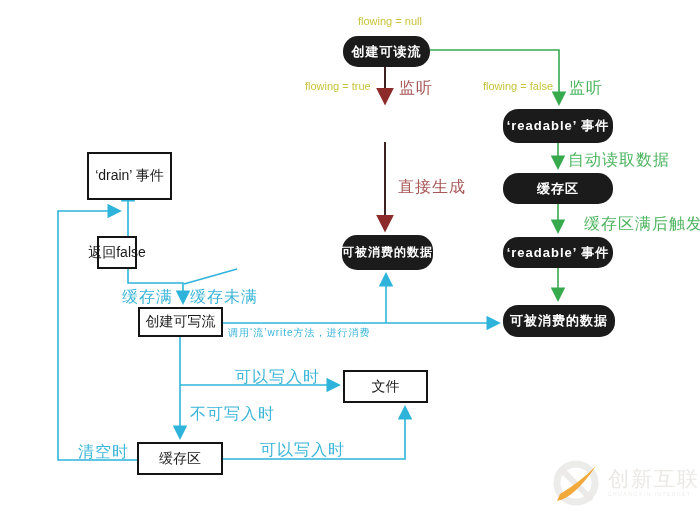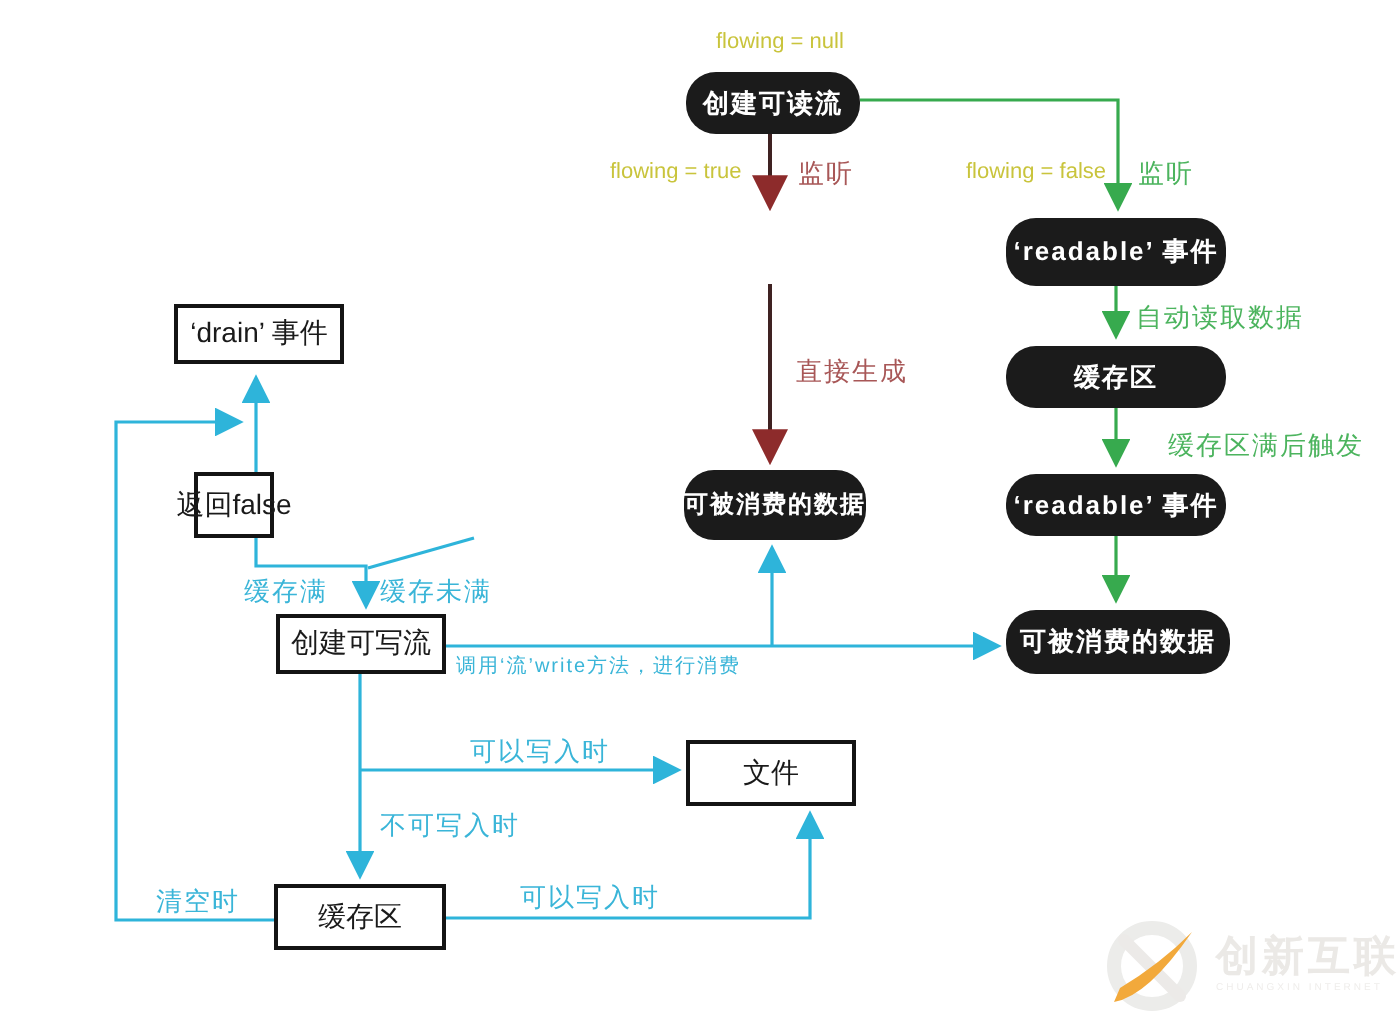--- a/index.html
+++ b/index.html
@@ -7,29 +7,29 @@
     position:relative;width:700px;height:511px;background:#ffffff;overflow:hidden;
     font-family:"Liberation Sans","DejaVu Sans",sans-serif;
   }
   .wires{position:absolute;left:0;top:0;width:700px;height:511px;pointer-events:none;}
   .node{
     position:absolute;display:flex;align-items:center;justify-content:center;
     white-space:nowrap;box-sizing:border-box;
   }
   .node.dark{background:#1b1b1b;color:#ffffff;font-weight:bold;font-size:13px;letter-spacing:1px;border-radius:15px;}
   .node.light{background:#ffffff;border:2px solid #141414;color:#1a1a1a;font-weight:500;font-size:14px;}
-  .lbl{position:absolute;white-space:nowrap;font-size:13px;letter-spacing:1px;}
+  .lbl{position:absolute;white-space:nowrap;font-size:16px;letter-spacing:1px;}
   .lbl.yellow{color:#c9c43c;font-size:11px;letter-spacing:0;}
   .lbl.red{color:#a85757;}
   .lbl.green{color:#4cb45e;}
   .lbl.cyan{color:#3ab5d8;}
   .watermark{position:absolute;left:550px;top:456px;width:150px;height:52px;display:flex;align-items:center;}
   .wm-logo{width:52px;height:52px;flex:0 0 auto;}
   .wm-text{margin-left:6px;}
-  .wm-brand{font-size:21px;font-weight:bold;color:#ebe9e6;letter-spacing:2px;line-height:24px;}
+  .wm-brand{font-size:21px;font-weight:normal;color:#ebe9e6;letter-spacing:2px;line-height:24px;}
   .wm-sub{font-size:5px;color:#efedeb;letter-spacing:1.5px;line-height:7px;}
 </style>
 </head>
 <body>
 
 <div class="stage">
 
   <svg class="wires" viewBox="0 0 700 511">
     <defs>
       <marker id="head-red" viewBox="0 0 10 10" refX="8" refY="5" markerWidth="9" markerHeight="9" orient="auto-start-reverse">
@@ -68,21 +68,21 @@
     </g>
   </svg>
 
   <div class="node dark" style="left:343px;top:36px;width:87px;height:31px">创建可读流</div>
   <div class="node dark" style="left:503px;top:109px;width:110px;height:34px">‘readable’ 事件</div>
   <div class="node dark" style="left:503px;top:173px;width:110px;height:31px">缓存区</div>
   <div class="node dark" style="left:503px;top:237px;width:110px;height:31px">‘readable’ 事件</div>
   <div class="node dark" style="left:503px;top:305px;width:112px;height:32px">可被消费的数据</div>
   <div class="node dark" style="left:342px;top:235px;width:91px;height:35px;font-size:12px">可被消费的数据</div>
 
-  <div class="node light" style="left:87px;top:152px;width:85px;height:30px">‘drain’ 事件</div>
+  <div class="node light" style="left:87px;top:152px;width:85px;height:48px">‘drain’ 事件</div>
   <div class="node light" style="left:97px;top:236px;width:40px;height:33px">返回false</div>
   <div class="node light" style="left:138px;top:307px;width:85px;height:30px">创建可写流</div>
   <div class="node light" style="left:343px;top:370px;width:85px;height:33px">文件</div>
   <div class="node light" style="left:137px;top:442px;width:86px;height:33px">缓存区</div>
 
   <span class="lbl yellow" style="left:358px;top:15px">flowing = null</span>
   <span class="lbl yellow" style="left:305px;top:80px">flowing = true</span>
   <span class="lbl red" style="left:399px;top:78px">监听</span>
   <span class="lbl yellow" style="left:483px;top:80px">flowing = false</span>
   <span class="lbl green" style="left:569px;top:78px">监听</span>

